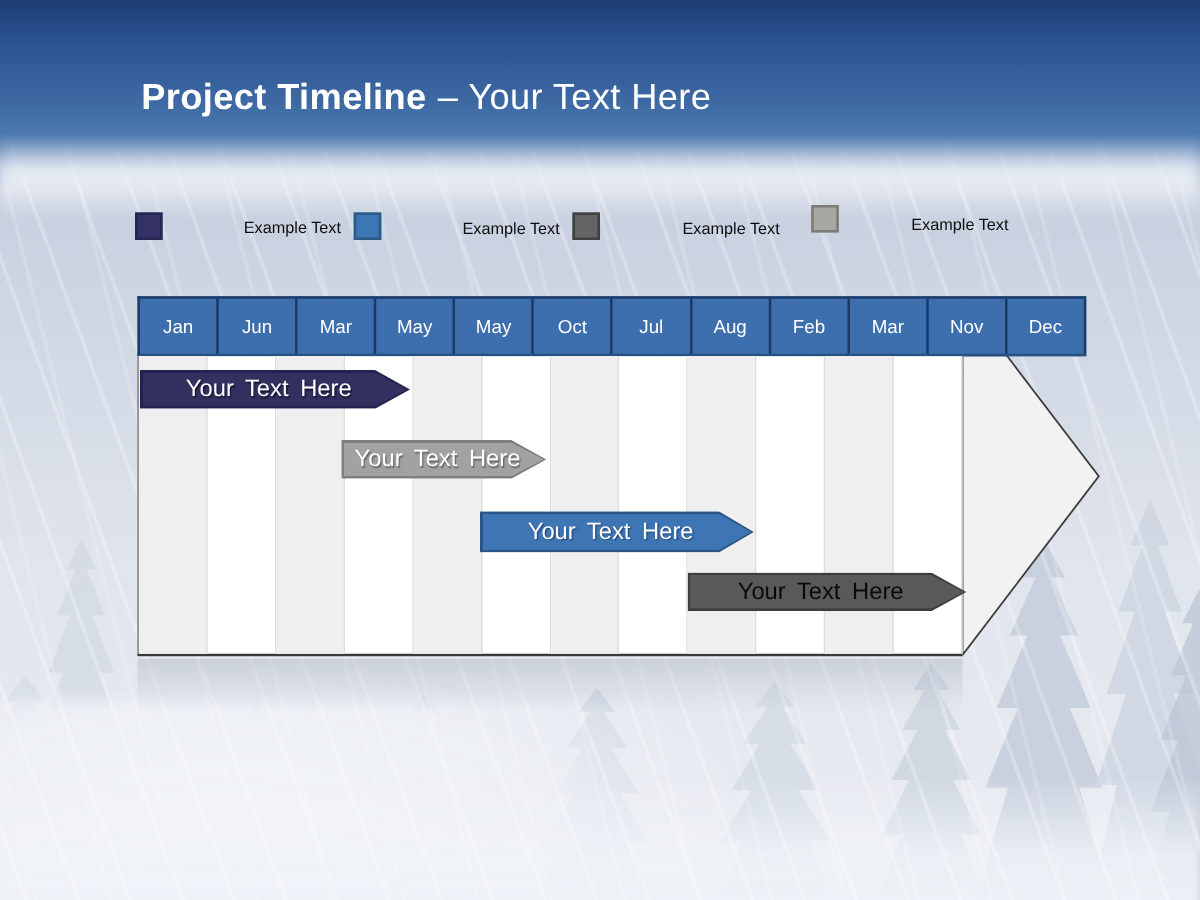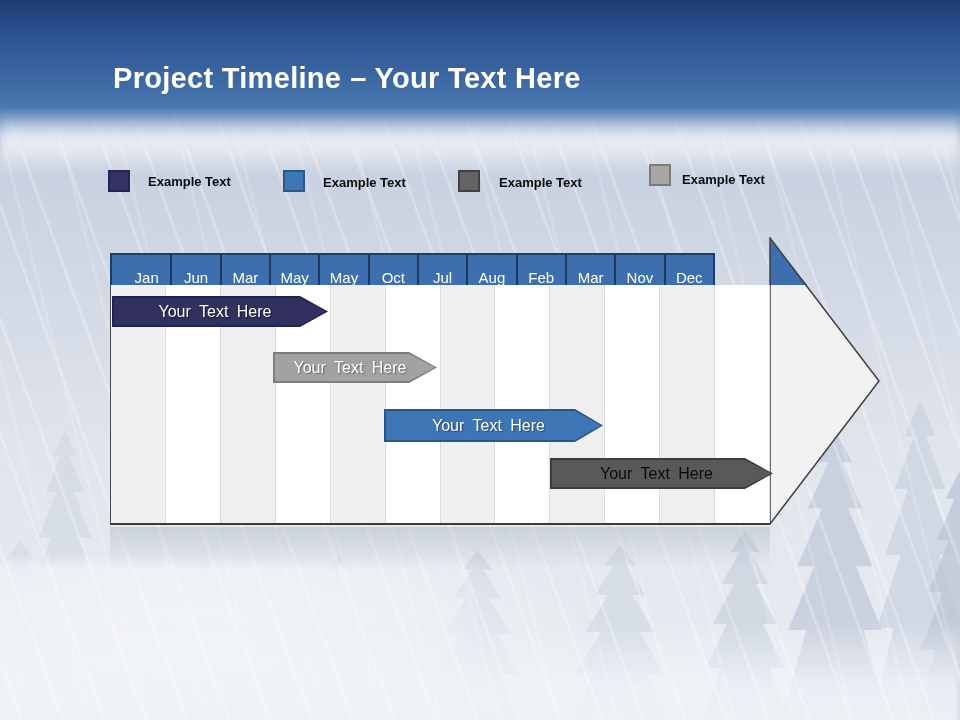--- a/index.html
+++ b/index.html
@@ -45,38 +45,37 @@
   .band{
     position:absolute; left:0; top:0; width:960px; height:152px;
     background:linear-gradient(180deg,#1d3d72 0%,#2b5090 20%,#3a65a0 48%,#4a77ae 70%,rgba(132,162,203,.55) 88%,rgba(220,228,240,0) 100%);
   }
   .fog{
     position:absolute; left:0; top:112px; width:960px; height:62px; filter:blur(5px);
     background:linear-gradient(180deg, rgba(255,255,255,0) 0%, rgba(255,255,255,.75) 45%, rgba(255,255,255,0) 100%);
   }
   .title{ position:absolute; left:68px; top:62px; color:#ffffff; font-size:29px; white-space:nowrap; }
   .title .t-bold{ font-weight:700; letter-spacing:.3px;margin-left:45px; }
-  .title .t-rest{ font-weight:700; margin-left:9px; letter-spacing:.3px; }
+  .title .t-rest{ font-weight:400; margin-left:9px; letter-spacing:.3px; }
   
   .legend-swatch{ position:absolute; width:22px; height:22px; }
-  .legend-label{ position:absolute; font-size:13px; font-weight:700; color:#0c0c0c; white-space:nowrap; }
+  .legend-label{ position:absolute; font-size:13px; font-weight:400; color:#0c0c0c; white-space:nowrap;margin-left:47px; }
   .sw-1{left:108px;top:170px;background:#343265;border:2px solid #262450;}
   .sw-2{left:283px;top:170px;background:#3c76b3;border:2px solid #2c5886;}
   .sw-3{left:458px;top:170px;background:#646464;border:2px solid #404040;}
   .sw-4{left:649px;top:164px;background:#a8a7a2;border:2px solid #7c7b77;}
   .ll-1{left:148px;top:174px;} .ll-2{left:323px;top:175px;}
   .ll-3{left:499px;top:175px;} .ll-4{left:682px;top:172px;}
   
   .timeline{ position:absolute; left:110px; top:237px; width:770px; height:288px; }
   .arrowhead{ position:absolute; left:0; top:0; pointer-events:none; }
   .months{
-    position:absolute; left:0; top:16px; width:605px; height:48px; display:flex;
+    position:absolute; left:0; top:0; width:759px; height:48px; display:flex;
     background:#3d6eae; border-top:2px solid #1d3c69; border-left:2px solid #1d3c69;
     border-bottom:2px solid #27517f;
-    padding-left:11px;
   }
   .month{
     flex:1; display:flex; align-items:center; justify-content:center;
     color:#ffffff; font-size:15px; border-right:2px solid #1c3a66;
   }
   .grid{
     position:absolute; left:0; top:48px; width:660px; height:240px; display:flex;
     background:#ffffff; border-left:1px solid #4a4a4a; border-bottom:2px solid #3a3a3a;
   }
   .col{ flex:1; border-right:1px solid #dcdcdc; }
@@ -90,21 +89,21 @@
     position:absolute;
     clip-path:polygon(0 0, calc(100% - 28px) 0, 100% 50%, calc(100% - 28px) 100%, 0 100%);
   }
   .bar-fill{
     position:absolute; inset:2px;
     clip-path:polygon(0 0, calc(100% - 26px) 0, 100% 50%, calc(100% - 26px) 100%, 0 100%);
   }
   .bar-label{
     position:absolute; inset:0; padding-right:26px;
     display:flex; align-items:center; justify-content:center;
-    font-size:16px; word-spacing:4px; white-space:nowrap;padding-left:16px;
+    font-size:19px; word-spacing:4px; white-space:nowrap;padding-left:16px;
   }
   .bar-1{ left:2px;   top:59px;  width:216px; height:31px; background:#232250; }
   .bar-1 .bar-fill{ background:#32305f; }
   .bar-1 .bar-label{ color:#fff; text-shadow:1px 1px 1px rgba(10,10,35,.7); }
   .bar-2{ left:163px; top:115px; width:164px; height:31px; background:#7d7d7d; }
   .bar-2 .bar-fill{ background:#a2a2a2; }
   .bar-2 .bar-label{ color:#fff; text-shadow:1px 1px 1px rgba(90,90,90,.85); }
   .bar-3{ left:274px; top:172px; width:219px; height:33px; background:#2b5585; }
   .bar-3 .bar-fill{ background:#3e75b4; }
   .bar-3 .bar-label{ color:#fff; text-shadow:1px 1px 1px rgba(25,55,95,.75); }

